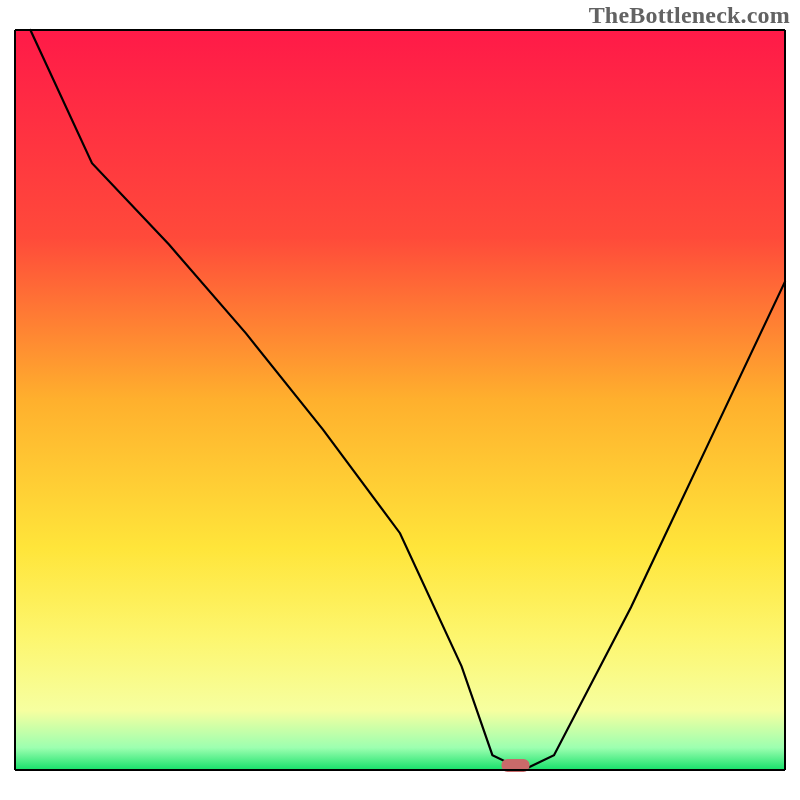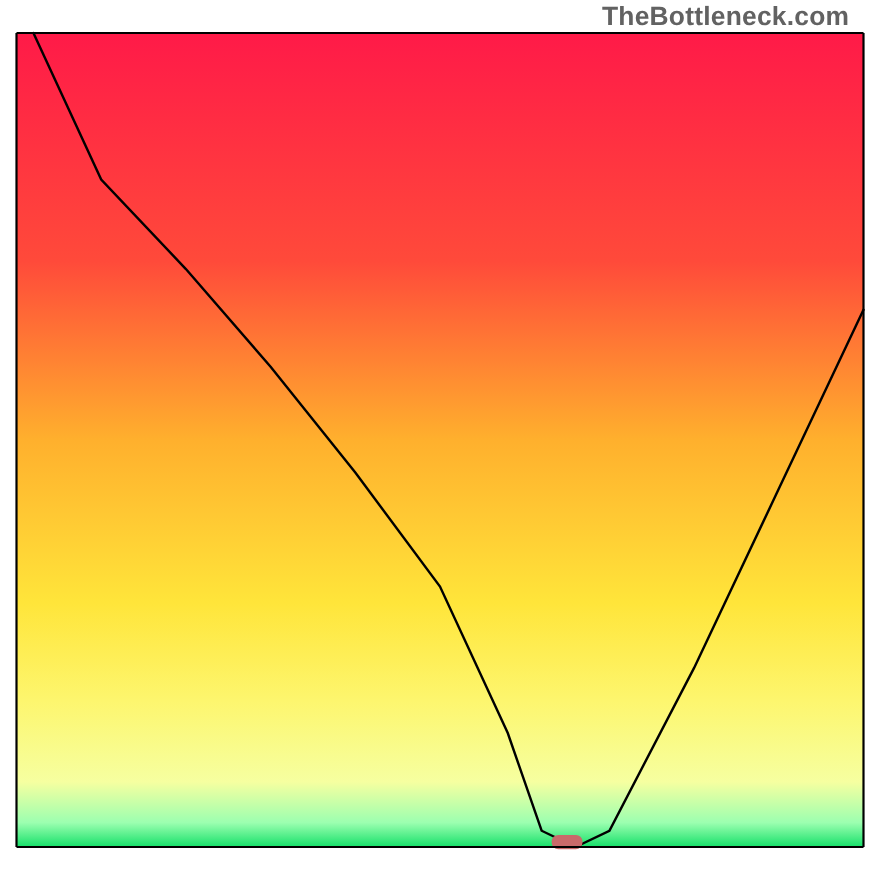--- a/index.html
+++ b/index.html
@@ -11,22 +11,22 @@
     overflow: hidden;
   }
   .chart-wrap {
     position: relative;
     width: 800px;
     height: 800px;
   }
   .watermark {
     position: absolute;
     top: 2px;
-    right: 28px;
-    font-family: Liberation Sans, sans-serif;
+    right: 10px;
+    font-family: Liberation Serif, serif;
     font-size: 24px;
     font-weight: bold;
     color: #626262;
     letter-spacing: 0.2px;
     z-index: 3;
   }
   svg {
     position: absolute;
     inset: 0;
     width: 800px;

